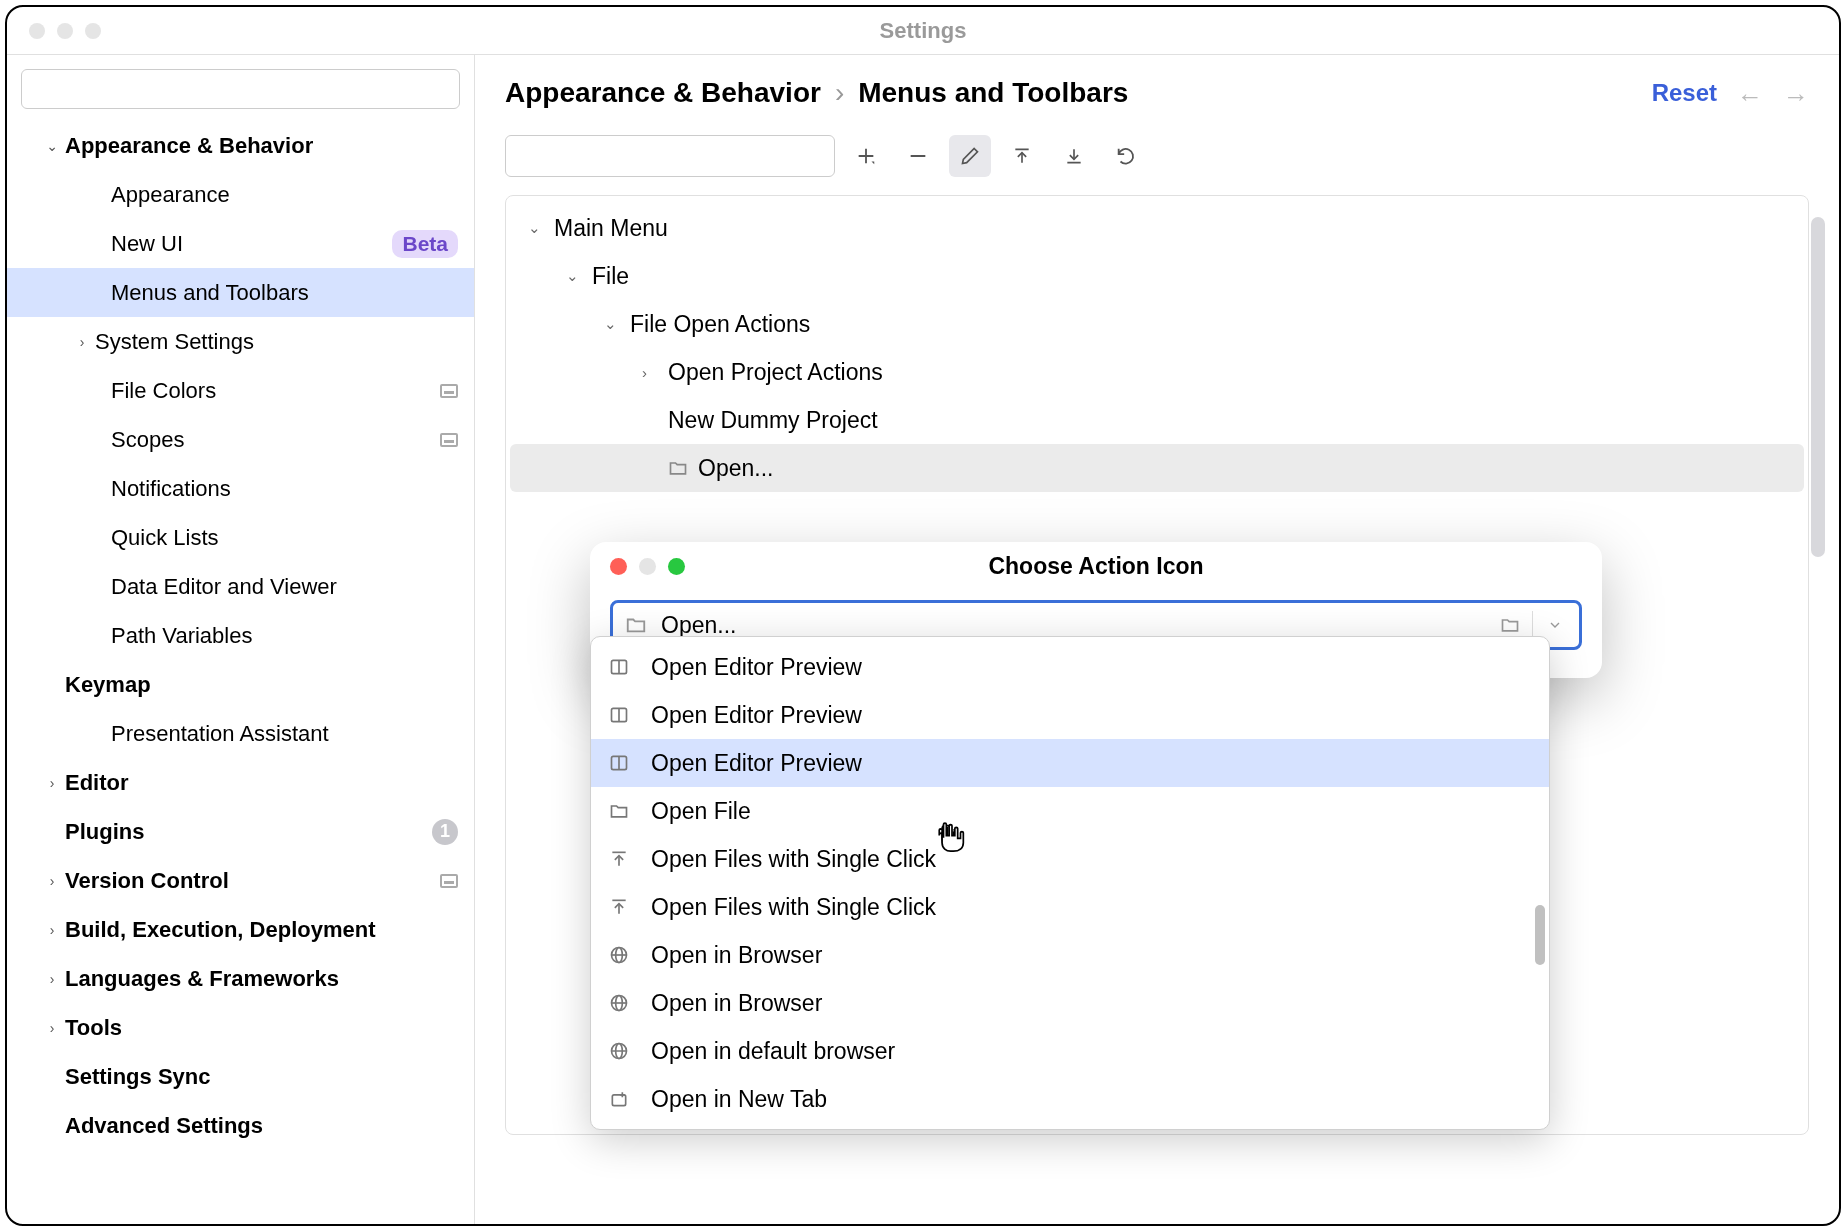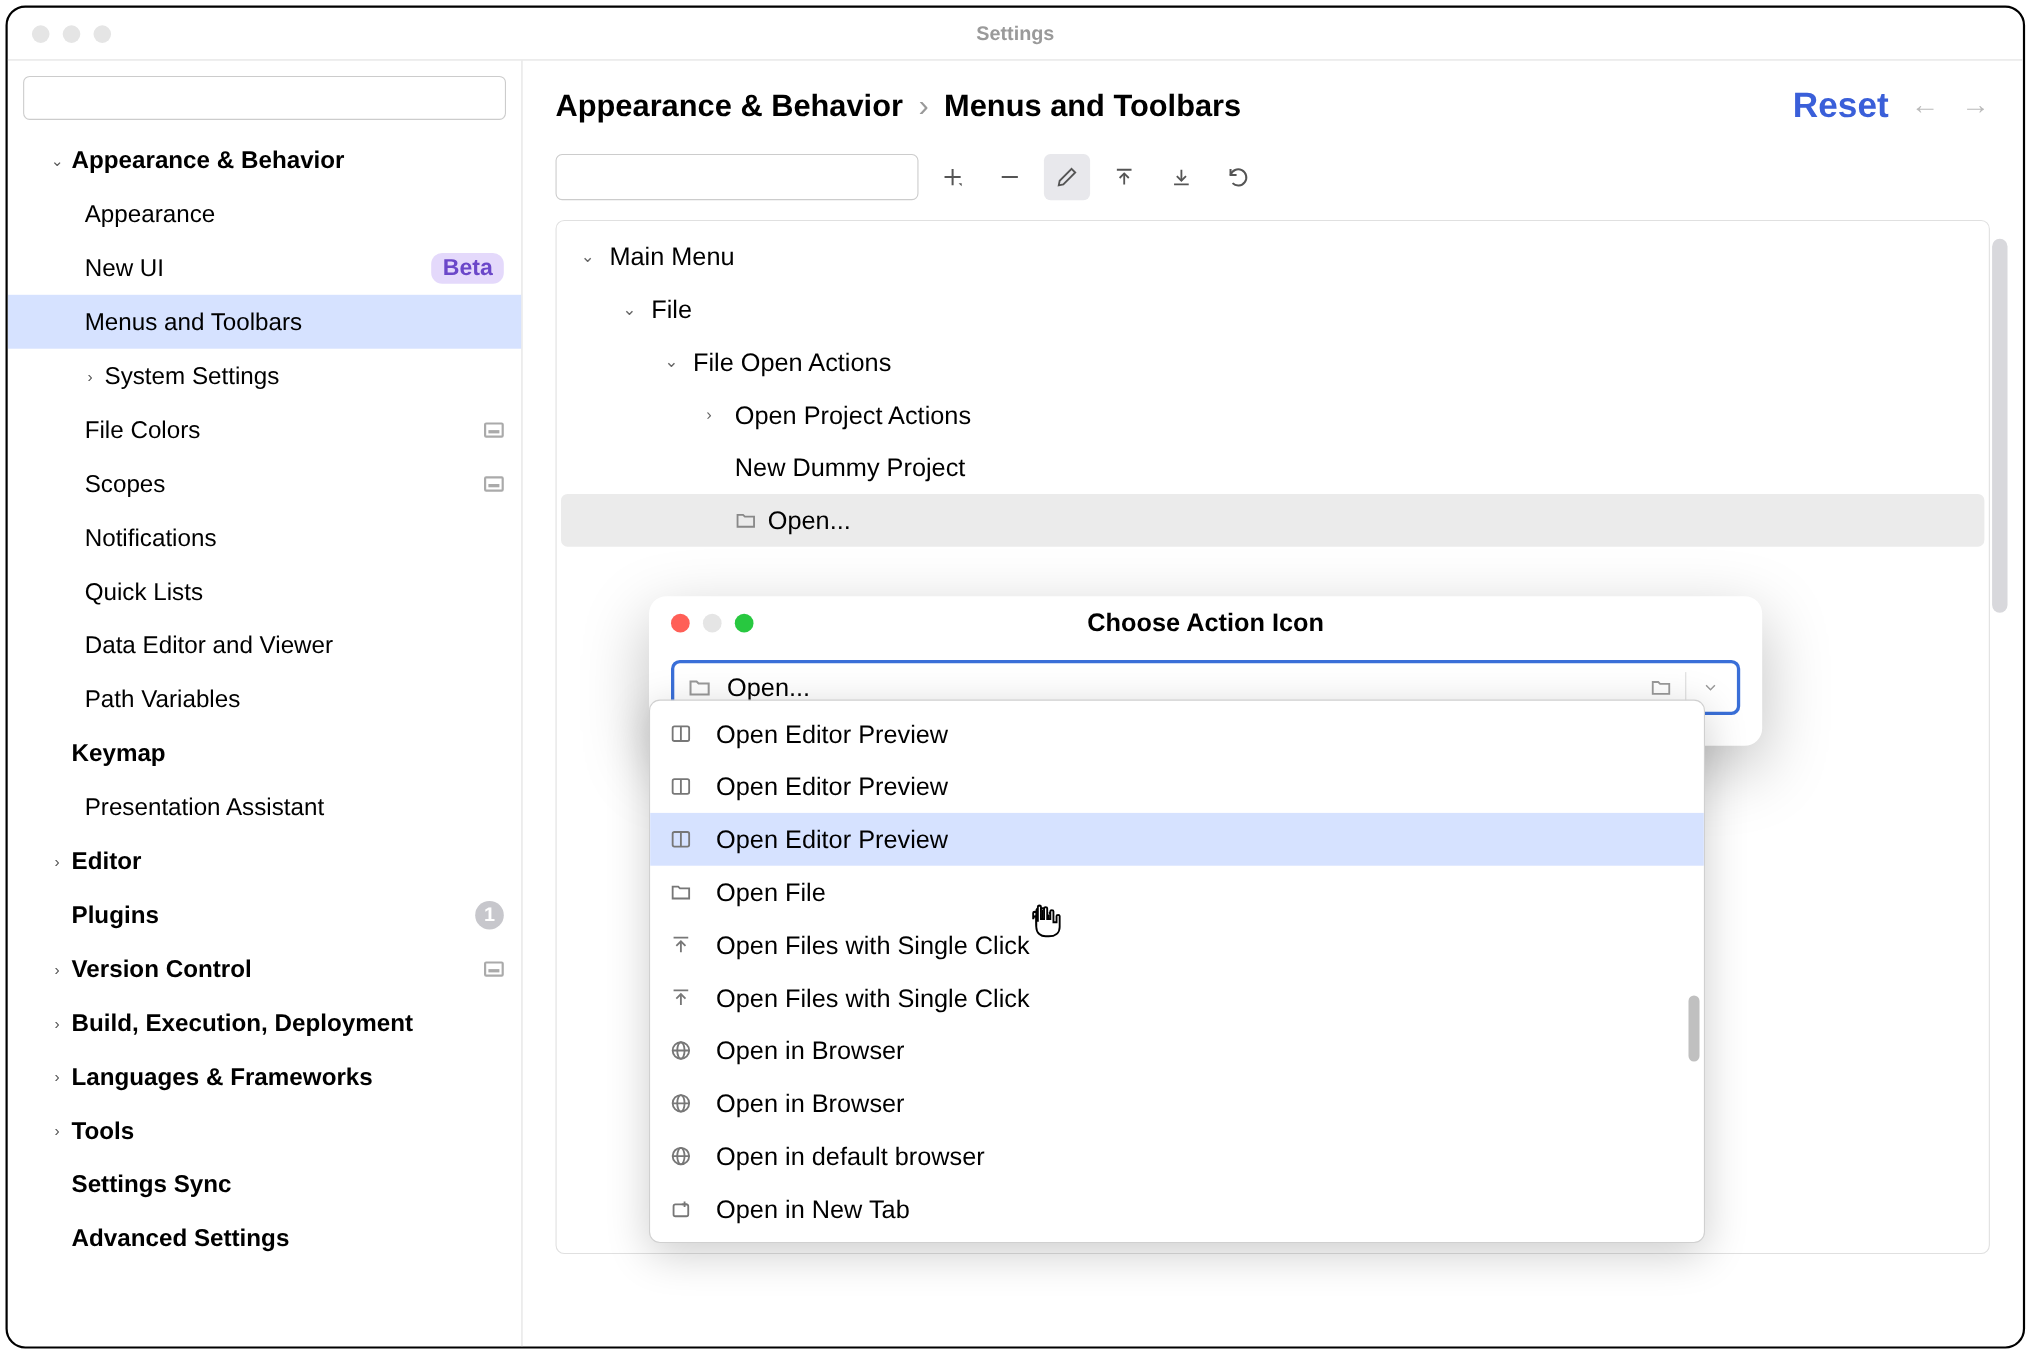--- a/index.html
+++ b/index.html
@@ -32,21 +32,21 @@
   display: flex;
   gap: 12px;
   padding-left: 22px;
 }
 .tl { width: 16px; height: 16px; border-radius: 50%; background: #e5e5e5; }
 .title {
   position: absolute;
   left: 50%;
   transform: translateX(-50%);
   color: #9a9a9a;
-  font-size: 18px;
+  font-size: 22px;
   font-weight: 600;
 }
 .body {
   display: flex;
   height: calc(100% - 48px);
 }
 .sidebar {
   width: 468px;
   border-right: 1px solid #e0e0e0;
   padding-top: 14px;
@@ -116,21 +116,21 @@
 }
 .sb-square::after {
   content: "";
   position: absolute;
   left: 2px; right: 2px; bottom: 2px;
   height: 3px;
   background: #aaa;
 }
 .ind0 { padding-left: 32px; }
 .ind1 { padding-left: 62px; }
-.ind2 { padding-left: 44px; }
+.ind2 { padding-left: 78px; }
 
 .main {
   flex: 1;
   padding: 22px 30px;
   position: relative;
   overflow: hidden;
 }
 .breadcrumb-row {
   display: flex;
   align-items: center;
@@ -139,21 +139,21 @@
 }
 .breadcrumb {
   font-size: 28px;
   font-weight: 700;
   display: flex;
   align-items: center;
   gap: 14px;
 }
 .bc-sep { color: #999; font-weight: 400; }
 .right-ctrl { display: flex; align-items: center; gap: 20px; }
-.reset-link { color: #3a5fd9; font-size: 32px; font-weight: 600; cursor: pointer; }
+.reset-link { color: #3a5fd9; font-size: 24px; font-weight: 600; cursor: pointer; }
 .nav-arrow { color: #bbb; font-size: 26px; cursor: pointer; }
 
 .toolbar {
   display: flex;
   align-items: center;
   gap: 10px;
   margin-bottom: 18px;
 }
 .toolbar .search-box { width: 330px; }
 .toolbar .search { height: 42px; }

